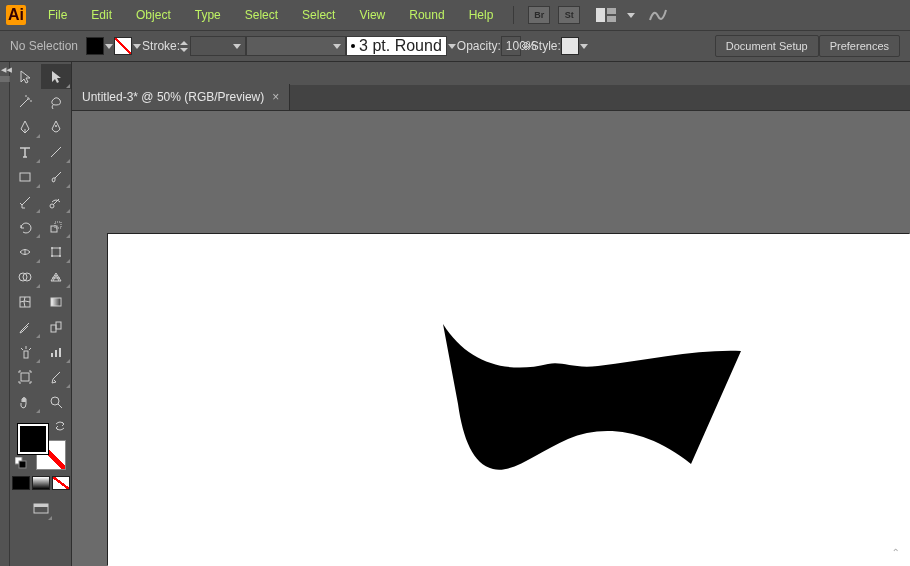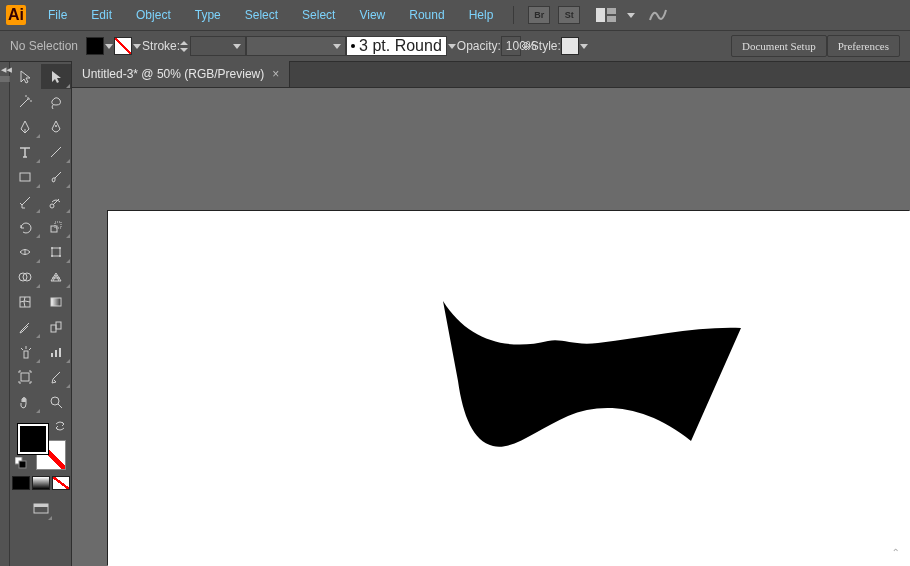--- a/index.html
+++ b/index.html
@@ -1,42 +1,42 @@
 <!DOCTYPE html>
 <html><head>
 <meta charset="utf-8">
 <style>
 * { margin: 0; padding: 0; box-sizing: border-box; }
 html, body { width: 910px; height: 566px; overflow: hidden; }
 body { font-family: "Segoe UI", Tahoma, sans-serif; font-size: 12px; color: #ccc; background: #535353; }
 
 .menubar { height: 30px; background: #535353; display: flex; align-items: center; padding: 0 6px; gap: 4px; }
 .app-logo { width: 20px; height: 20px; background: #ff9a00; color: #330000; font-weight: bold; display: flex; align-items: center; justify-content: center; font-size: 16px; border-radius: 2px; margin-right: 8px; }
-.menu-item { padding: 4px 10px; cursor: default; color: #7dd3fc; }
+.menu-item { padding: 4px 10px; cursor: default; color: #bef264; }
 .menu-sep { width: 1px; height: 18px; background: #3a3a3a; margin: 0 6px; }
 .bridge-btn { width: 22px; height: 18px; background: #6a6a6a; color: #2a2a2a; font-size: 9px; font-weight: bold; display: flex; align-items: center; justify-content: center; border: 1px solid #3a3a3a; margin-left: 4px; }
 .layout-btn { width: 30px; height: 18px; display: flex; align-items: center; justify-content: center; margin-left: 8px; }
 .search-btn { margin-left: 8px; }
 
 .controlbar { height: 32px; background: #535353; border-top: 1px solid #3a3a3a; border-bottom: 1px solid #2e2e2e; display: flex; align-items: center; padding: 0 10px; gap: 0; }
 .no-sel { color: #bbb; margin-right: 8px; }
 .swatch { width: 18px; height: 18px; border: 1px solid #2a2a2a; position: relative; }
 .swatch.black { background: #000; }
 .swatch.none { background: #fff; }
 .swatch.none::after, .diag-red::after { content:""; position:absolute; left:0; top:0; right:0; bottom:0; background:linear-gradient(to top right, transparent 44%, #f00 44%, #f00 56%, transparent 56%); }
 .dd { width: 10px; height: 18px; display:flex; align-items:center; justify-content:center; }
 .dd svg { display:block; }
 .lbl { color:#ddd; }
 .stroke-dd { width:56px; height:20px; border:1px solid #3a3a3a; background:#535353; display:flex; align-items:center; justify-content:flex-end; padding-right:4px; }
 .long-dd { width:100px; height:20px; border:1px solid #3a3a3a; background:#5c5c5c; display:flex; align-items:center; justify-content:flex-end; padding-right:4px; }
 .brush-box { height:20px; border:1px solid #3a3a3a; background:#fff; display:flex; align-items:center; padding:0 4px; color:#222; font-size:16px; gap:4px;}
 .brush-dot { width:4px; height:4px; border-radius:50%; background:#000; }
 .opacity-val { width:20px; height:20px; border:1px solid #3a3a3a; background:#535353; display:flex; align-items:center; padding:0 4px; color:#ddd; }
 .style-sw { width:18px; height:18px; background:#e6e6e6; border:1px solid #2a2a2a; position:relative; }
-.btn { height:22px; padding:8px 10px; border:1px solid #3a3a3a; background:#535353; color:#ddd; display:flex; align-items:center; border-radius:2px; font-size:11px;font-family:Liberation Serif, serif; }
+.btn { height:22px; padding:8px 10px; border:1px solid #3a3a3a; background:#535353; color:#ddd; display:flex; align-items:center; border-radius:2px; font-size:11px; }
 .spacer { flex:1; }
 
 .workspace { display:flex; height: calc(566px - 62px); }
 .panel-strip { width:10px; background:#535353; border-right:1px solid #383838; position:relative; }
 .panel-strip .chev { position:absolute; top:4px; left:1px; font-size:7px; color:#ccc; }
 .panel-strip .grip { position:absolute; top:14px; left:0px; width:10px; height:8px; }
 .toolbox { width:62px; background:#535353; border-right:1px solid #2e2e2e; padding-top:2px; }
 .tool-grid { display:grid; grid-template-columns: 1fr 1fr; }
 .tool { height:25px; display:flex; align-items:center; justify-content:center; position:relative; }
 .tool.selected { background:#3a3a3a; }
@@ -51,21 +51,21 @@
 .fs-def { position:absolute; left:1px; bottom:0px; }
 
 .mode-row { display:flex; gap:2px; justify-content:center; margin-top:4px; }
 .mode-sw { width:18px; height:14px; border:1px solid #222; position:relative; }
 .mode-sw.solid { background:#000; }
 .mode-sw.grad { background:linear-gradient(to bottom,#fff,#000); }
 .mode-sw.none { background:#fff; }
 
 .screen-row { display:flex; justify-content:center; margin-top:6px; }
 
-.docarea { flex:1; display:flex; flex-direction:column; background:#535353; }
+.docarea { flex:1; display:flex; flex-direction:column; background:#535353;margin-top:23px; }
 .tabbar { height:26px; display:flex; align-items:flex-end; border-bottom:1px solid #2e2e2e; background:#434343; }
 .tab { height:26px; background:#535353; border-right:1px solid #2e2e2e; display:flex; align-items:center; padding:0 10px; gap:8px; color:#e6e6e6; font-size:12px; }
 .tab .close { color:#bbb; font-size:12px; }
 .canvas-wrap { flex:1; position:relative; overflow:hidden; background:#6b6b6b; }
 .artboard { position:absolute; left:36px; top:123px; right:0; bottom:0; background:#fff; box-shadow: -1px -1px 0 #222; }
 .shape { position:absolute; left:330px; top:90px; }
 .pasteboard-chev { position:absolute; right:10px; bottom:8px; color:#aaa; font-size:10px; }
 </style>
 </head>
 <body>

